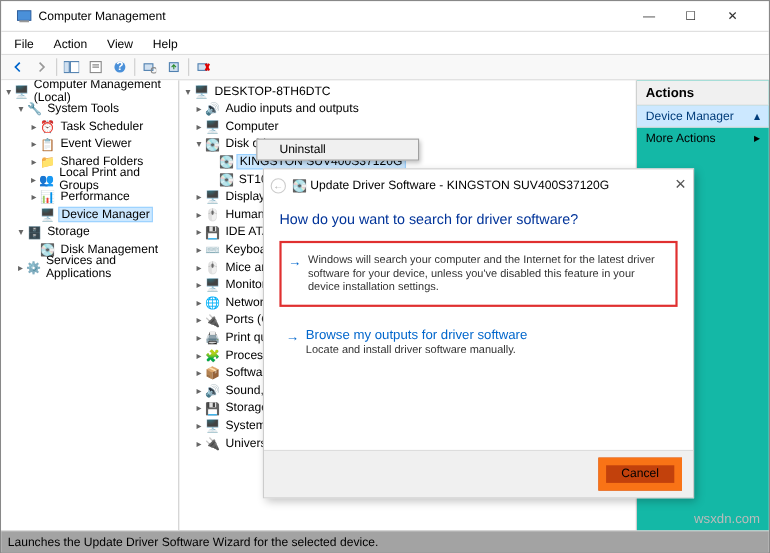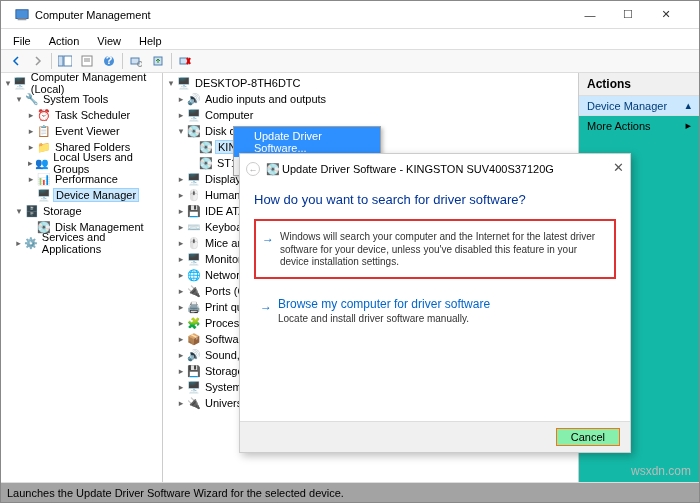--- a/index.html
+++ b/index.html
@@ -44,21 +44,21 @@
 .dialog .dlg-title { display: flex; align-items: center; padding: 6px 6px 2px 6px; height: 26px; }
 .dialog .dlg-title .arrow { width: 14px; height: 14px; border: 1px solid #ccc; border-radius: 50%; display: flex; align-items: center; justify-content: center; color: #aaa; font-size: 9px; margin-right: 6px; }
 .dialog .dlg-body { flex: 1; padding: 8px 14px; }
 .dialog .question { color: #003399; font-size: 13px; margin: 4px 0 12px 0; }
 .dialog .option { padding: 8px 10px 8px 24px; position: relative; margin-bottom: 10px; }
 .dialog .option .arrow2 { position: absolute; left: 6px; top: 10px; color: #0066cc; font-size: 12px; }
 .dialog .option .opt-title { color: #0066cc; font-size: 12px; }
 .dialog .option .opt-desc { color: #333; font-size: 10px; margin-top: 2px; line-height: 1.25; }
 .dialog .option.boxed { border: 2px solid #e03030; }
 .dialog .dlg-footer { border-top: 1px solid #ddd; padding: 6px 10px; display: flex; justify-content: flex-end; background: #f0f0f0; }
-.dialog .cancel { padding: 2px 14px; background: #86efac; border: 1px solid #f97316; }
+.dialog .cancel { padding: 2px 14px; background: #c2410c; border: 7px solid #f97316; }
 
 .statusbar { height: 20px; border-top: 1px solid #ddd; padding: 2px 6px; display: flex; align-items: center; background: #a3a3a3; }
 
 .watermark { position: absolute; right: 8px; bottom: 24px; color: #bbb; font-size: 12px; font-family: Arial, sans-serif; z-index: 30; }
 </style>
 </head>
 <body>
 
 <div class="titlebar">
   <span class="icon">
@@ -158,21 +158,21 @@
         <span class="lbl">Event Viewer</span>
       </div>
     <div class="row indent-2">
         <span class="twisty">▸</span>
         <span class="nodeicon">📁</span>
         <span class="lbl">Shared Folders</span>
       </div>
     <div class="row indent-2">
         <span class="twisty">▸</span>
         <span class="nodeicon">👥</span>
-        <span class="lbl">Local Users and Groups</span>
+        <span class="lbl">Local Print and Groups</span>
       </div>
     <div class="row indent-2">
         <span class="twisty">▸</span>
         <span class="nodeicon">📊</span>
         <span class="lbl">Performance</span>
       </div>
     <div class="row indent-2">
         <span class="twisty"></span>
         <span class="nodeicon">🖥️</span>
         <span class="lbl sel">Device Manager</span>
@@ -309,40 +309,39 @@
       <span>▴</span>
     </div>
     <div class="actions-item">
       <span>More Actions</span>
       <span>▸</span>
     </div>
   </div>
 </div>
 
 <div class="ctxmenu">
-  <div class="ctxitem hl">Update Driver Software...</div>
   <div class="ctxitem">Uninstall</div>
 </div>
 
 <div class="dialog">
   <span class="dlg-x">✕</span>
   <div class="dlg-title">
     <span class="arrow">←</span>
     <span class="nodeicon">💽</span>
     <span>Update Driver Software - KINGSTON SUV400S37120G</span>
   </div>
   <div class="dlg-body">
     <div class="question">How do you want to search for driver software?</div>
     <div class="option boxed">
       <span class="arrow2">→</span>
       <div class="opt-desc">Windows will search your computer and the Internet for the latest driver software for your device, unless you've disabled this feature in your device installation settings.</div>
     </div>
     <div class="option">
       <span class="arrow2">→</span>
-      <div class="opt-title">Browse my computer for driver software</div>
+      <div class="opt-title">Browse my outputs for driver software</div>
       <div class="opt-desc">Locate and install driver software manually.</div>
     </div>
   </div>
   <div class="dlg-footer">
     <button class="cancel">Cancel</button>
   </div>
 </div>
 
 <div class="statusbar">
   <span>Launches the Update Driver Software Wizard for the selected device.</span>

